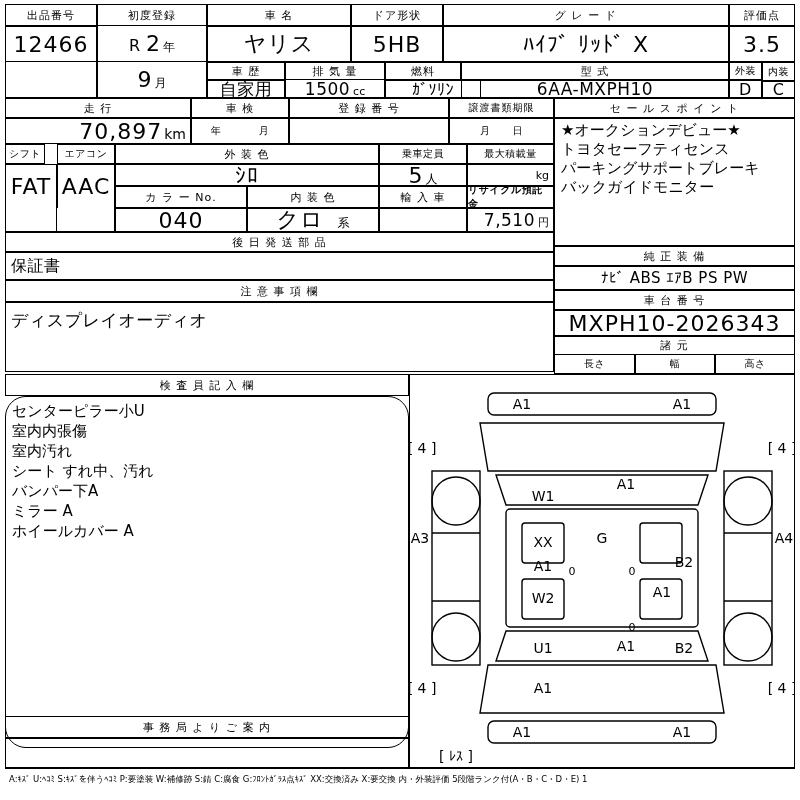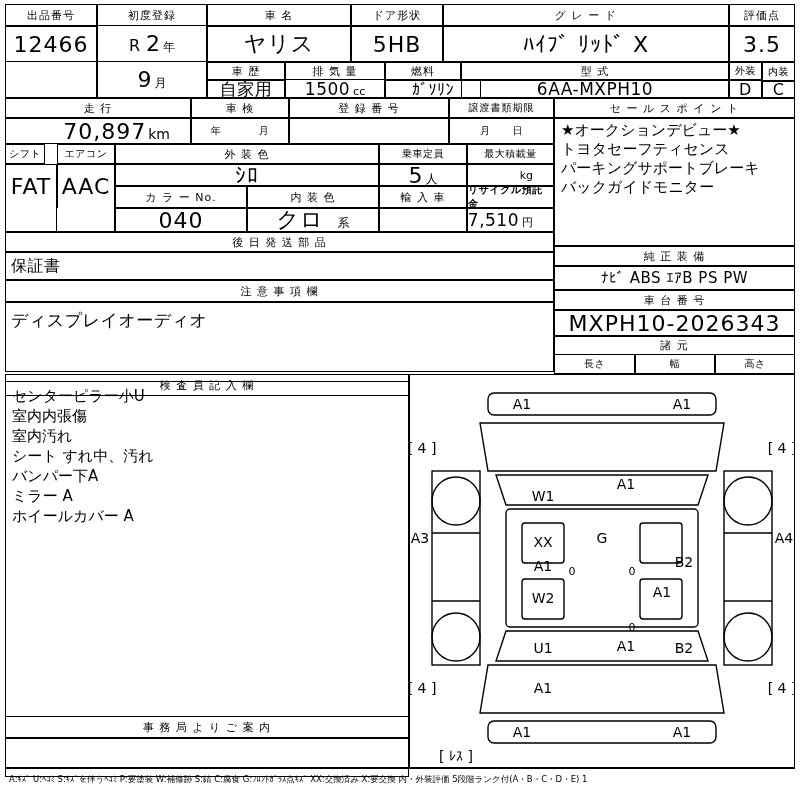--- a/index.html
+++ b/index.html
@@ -18,21 +18,21 @@
     box-sizing:border-box;
   }
   .cell{position:absolute;box-sizing:border-box;border:1px solid #000;display:flex;align-items:center;justify-content:center;overflow:hidden;}
   .nb{border:none;}
   .lbl{font-size:11px;letter-spacing:1px;}
   .lbl-sm{font-size:10px;letter-spacing:0.5px;}
   .val{font-size:19px;letter-spacing:0.5px;}
   .val-lg{font-size:22px;letter-spacing:1px;}
   .val-md{font-size:16px;}
   .left{justify-content:flex-start;padding-left:5px;}
-  .right{justify-content:flex-end;padding-right:20px;}
+  .right{justify-content:flex-end;padding-right:4px;}
   .row{display:flex;align-items:baseline;}
   .unit{font-size:11px;margin-left:3px;}
   .unit-b{font-size:12px;margin-left:2px;}
   .sp-list{display:block;padding:2px 4px 0 6px;line-height:19px;font-size:15px;text-align:left;}
   .notes{display:block;padding:4px 0 0 6px;line-height:20px;font-size:15px;text-align:left;}
   .legend{position:absolute;left:4px;top:770px;width:792px;font-size:8.5px;letter-spacing:0;white-space:nowrap;}
   svg{display:block;}
   .dtxt{font-family:"DejaVu Sans","Liberation Sans",sans-serif;font-size:14px;}
 </style>
 </head>
@@ -179,21 +179,21 @@
   </div>
 
   <div class="cell lbl" style="left:549px;top:286px;width:241px;height:20px;">車 台 番 号</div>
   <div class="cell val-lg" style="left:549px;top:306px;width:241px;height:26px;">MXPH10-2026343</div>
   <div class="cell lbl" style="left:549px;top:332px;width:241px;height:18px;border-bottom:none;">諸  元</div>
   <div class="cell lbl-sm" style="left:549px;top:350px;width:81px;height:20px;">長さ</div>
   <div class="cell lbl-sm" style="left:630px;top:350px;width:80px;height:20px;">幅</div>
   <div class="cell lbl-sm" style="left:710px;top:350px;width:80px;height:20px;">高さ</div>
 
   <div class="cell lbl" style="left:0;top:370px;width:404px;height:22px;">検 査 員 記 入 欄</div>
-  <div class="cell" style="left:0;top:377px;width:404px;height:396px;align-items:flex-start;justify-content:flex-start;">
+  <div class="cell" style="left:0;top:392px;width:404px;height:352px;align-items:flex-start;justify-content:flex-start;border-radius:21px;">
     <div class="notes">
       <div>センターピラー小U</div>
       <div>室内内張傷</div>
       <div>室内汚れ</div>
       <div>シート すれ中、汚れ</div>
       <div>バンパー下A</div>
       <div>ミラー A</div>
       <div>ホイールカバー A</div>
     </div>
   </div>

